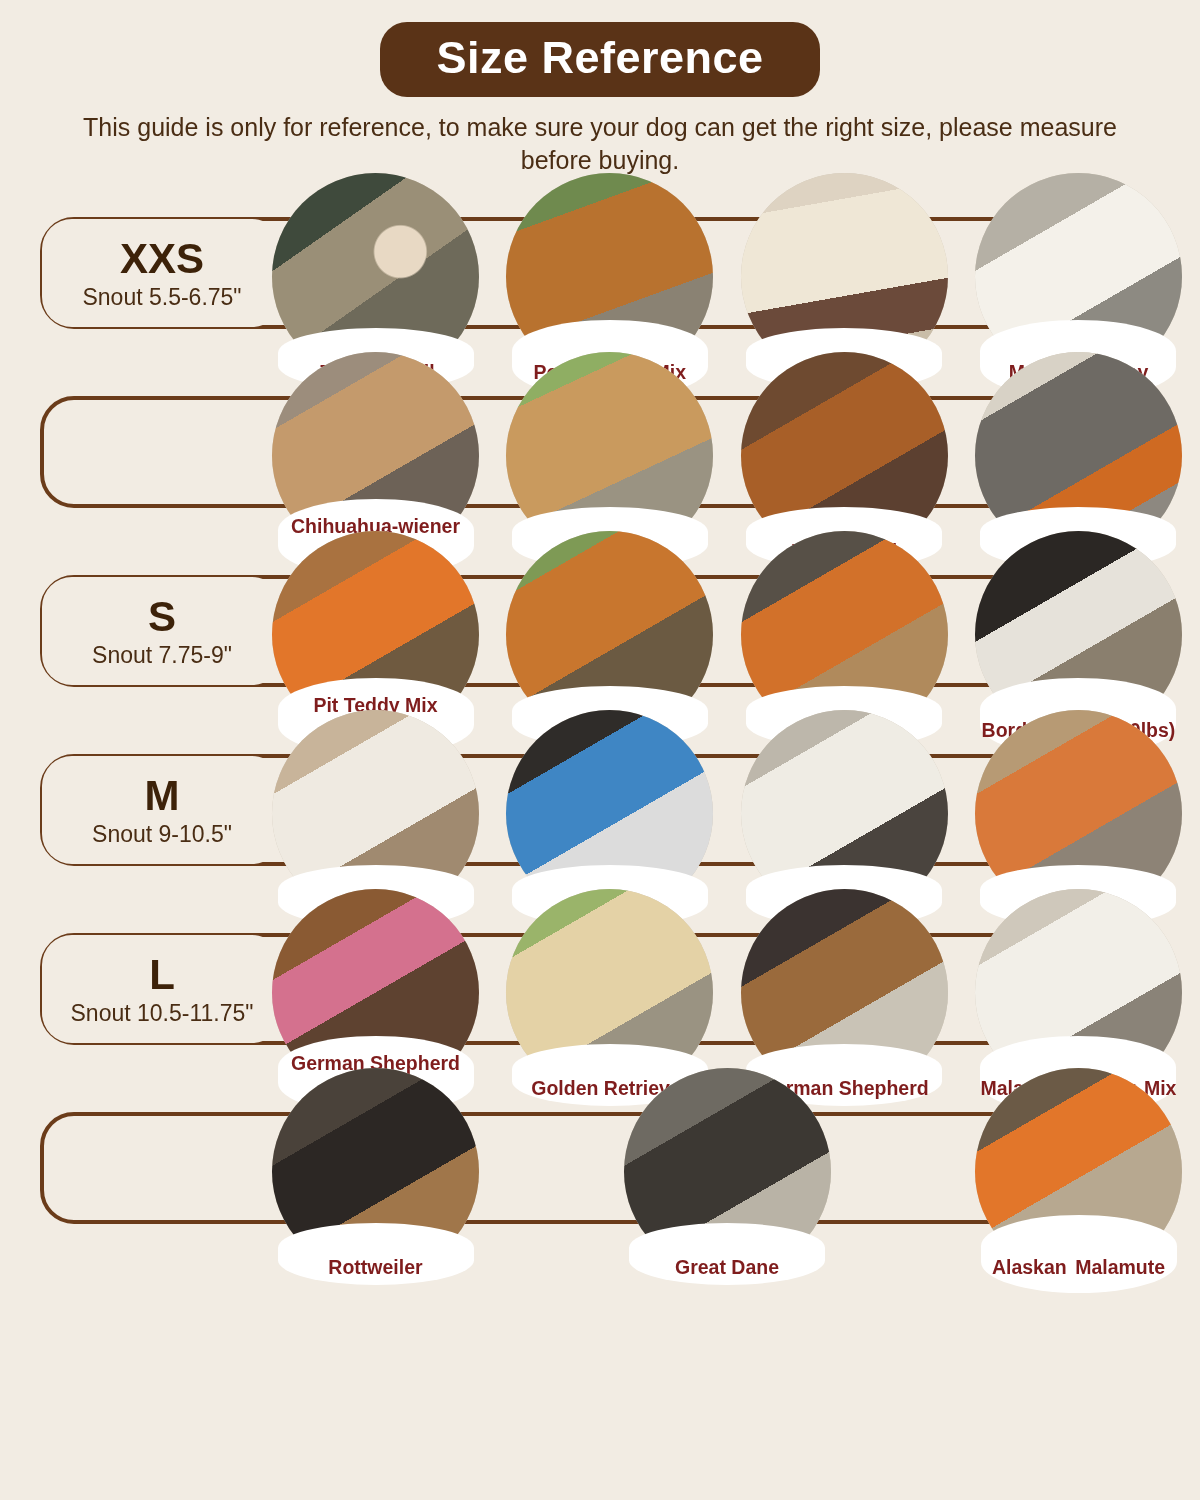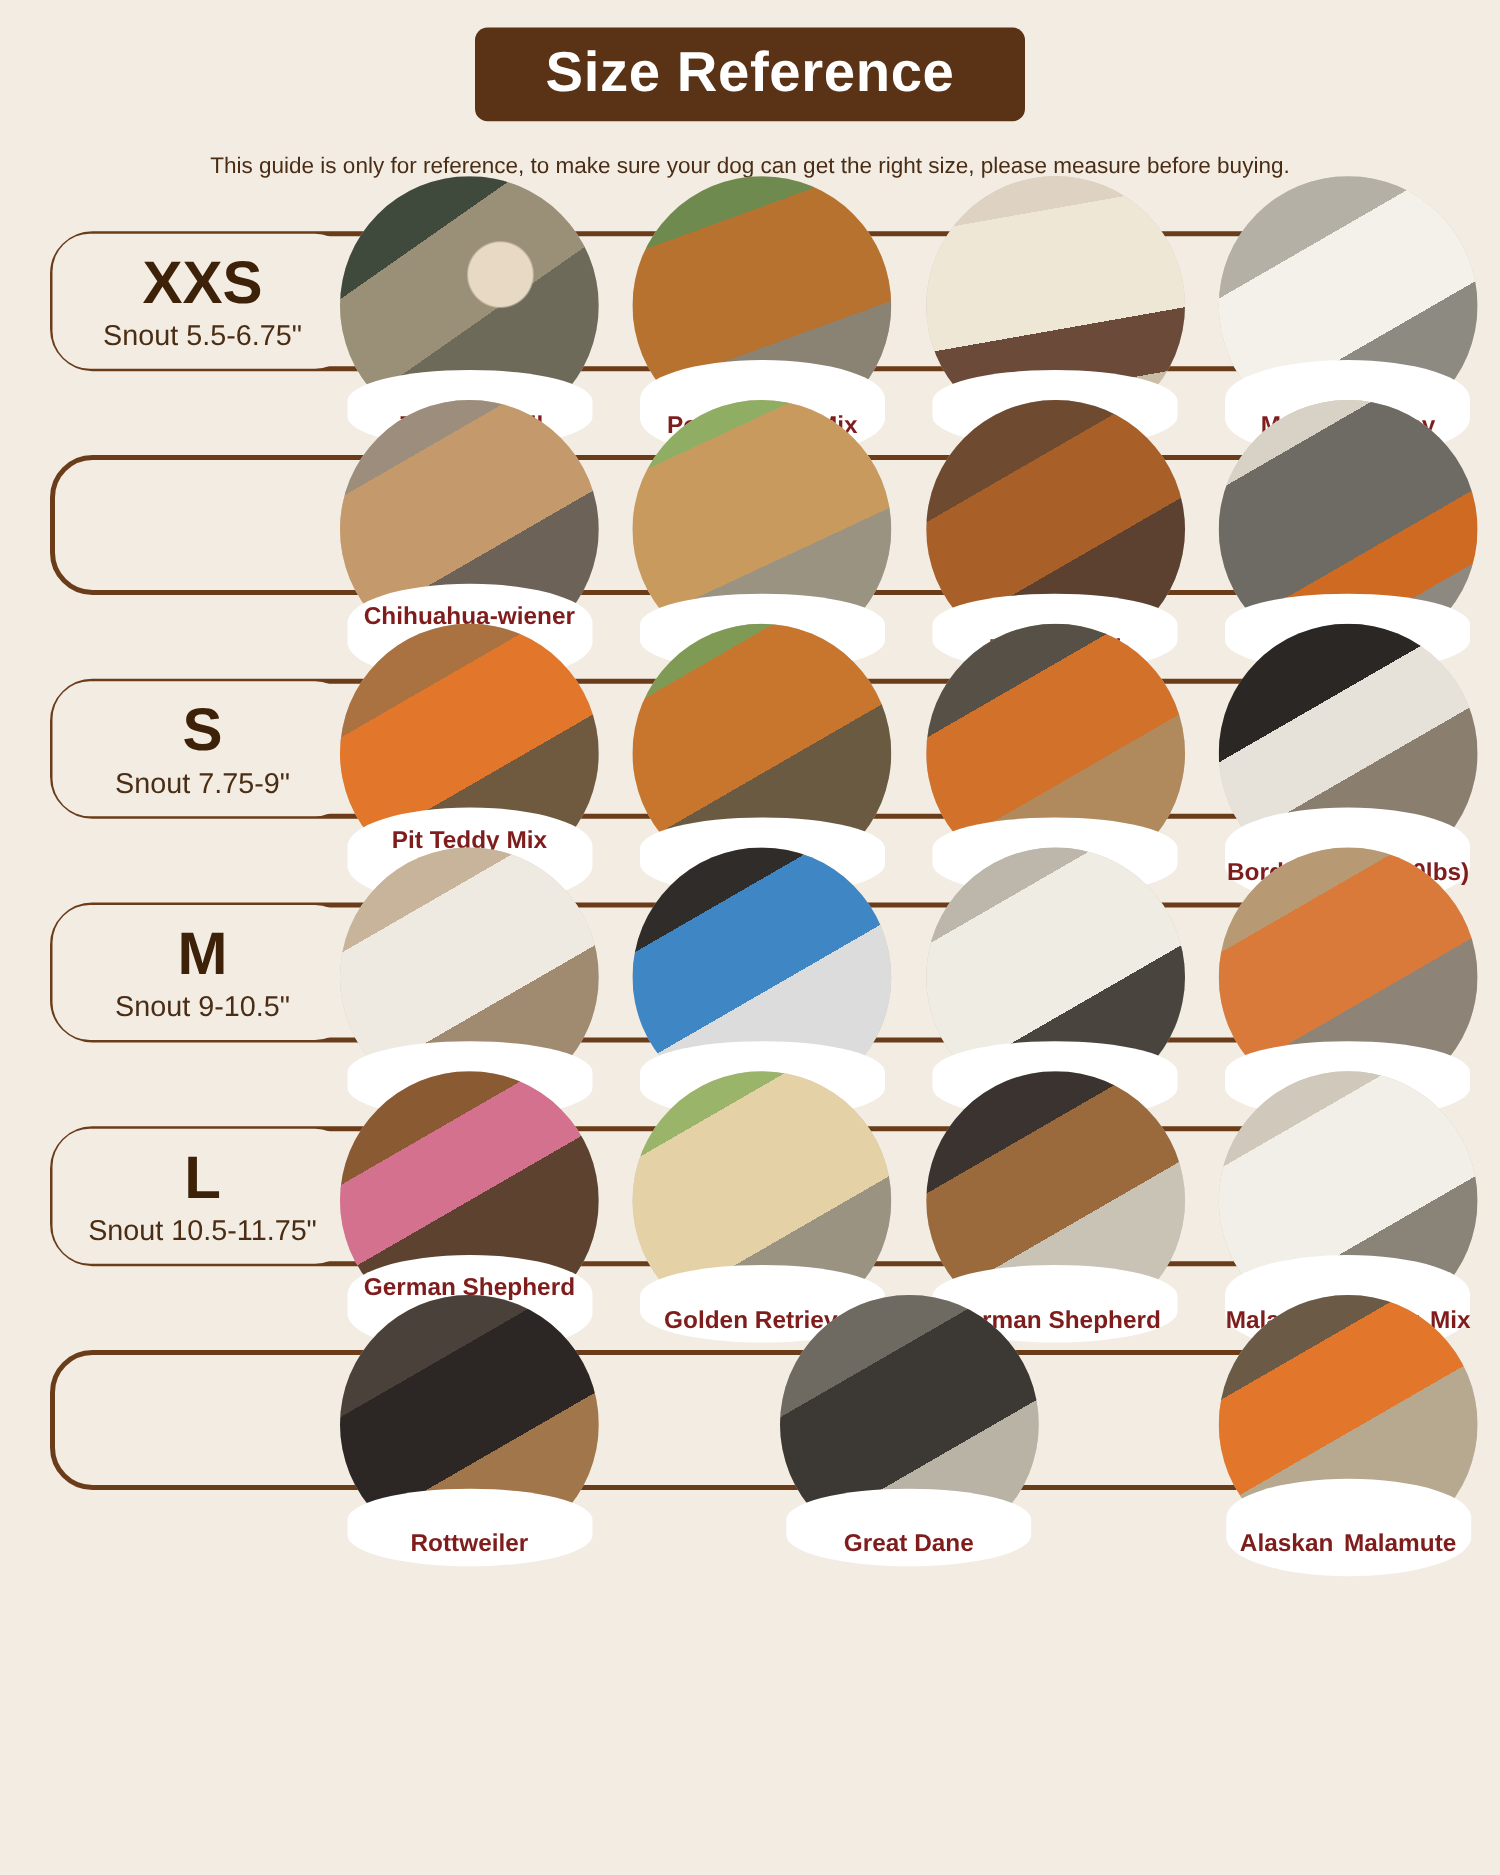--- a/index.html
+++ b/index.html
@@ -23,27 +23,27 @@
     text-align: center;
   }
   .title-pill {
     display: inline-block;
     background: #5a3317;
     color: #ffffff;
     font-size: 45px;
     font-weight: bold;
     letter-spacing: 0.5px;
     padding: 12px 56px 16px 56px;
-    border-radius: 10px;
+    border-radius: 27px;
     line-height: 1.05;
   }
   .subtitle {
-    margin: 24px auto 0 auto;
+    margin: 14px auto 0 auto;
     width: 1090px;
-    font-size: 18px;
+    font-size: 25px;
     line-height: 1.32;
     color: #4a2d14;
     text-align: center;
   }
 
   
   .rows {
     margin-top: 18px;
     position: relative;
   }
@@ -72,21 +72,21 @@
     height: 108px;
     background: #f2ece3;
     border-radius: 30px;
     display: flex;
     flex-direction: column;
     align-items: center;
     justify-content: center;
     z-index: 3;
   }
   .size-label {
-    font-size: 48px;
+    font-size: 42px;
     font-weight: bold;
     color: #3d2209;
     line-height: 1;
   }
   .size-range {
     margin-top: 6px;
     font-size: 23px;
     color: #4a2d14;
     line-height: 1;
     white-space: nowrap;

